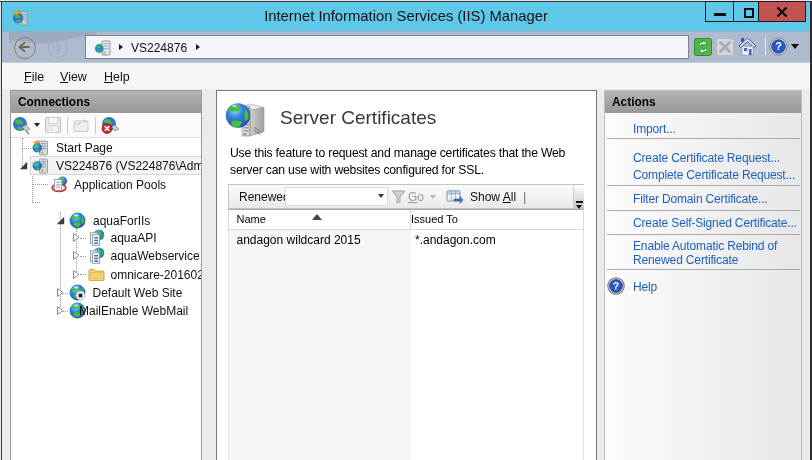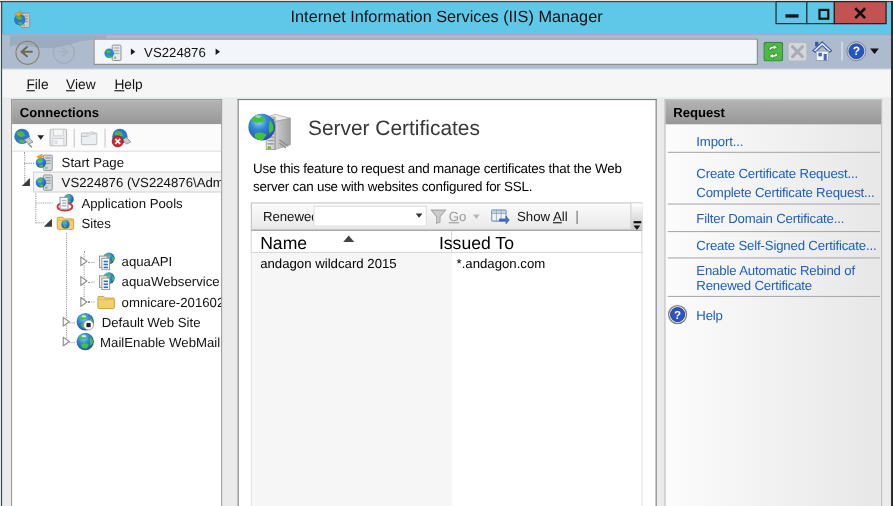--- a/index.html
+++ b/index.html
@@ -49,21 +49,21 @@
 .ticon { position:absolute; top:0px; width:17px; height:17px; }
 .tlabel { position:absolute; top:2px; font-size:12px; }
 .texp { position:absolute; top:4px; }
 .dotv { position:absolute; width:1px; border-left:1px dotted #999; }
 .doth { position:absolute; height:1px; border-top:1px dotted #999; }
 #selbox { position:absolute; left:19px; top:18px; width:179px; height:19px; background:#f4f4f4; border:1px solid #d5d5d5; }
 
 #feat-title { position:absolute; left:63px; top:16px; font-size:19px; color:#383838; }
 #feat-desc { position:absolute; left:13px; top:53.5px; font-size:12.2px; color:#000; line-height:17.5px; letter-spacing:-0.2px; }
 #filterbar { position:absolute; left:11px; top:93px; width:356px; height:25px; background:linear-gradient(to bottom,#fbfbfb,#e9e9e9); border:1px solid #c3c3c3; font-size:12px; color:#111; }
-#lheader { position:absolute; left:11px; top:118px; width:356px; height:21px; background:#fff; border:1px solid #d9d9d9; border-top:1px solid #a8a8a8; font-size:16px; }
+#lheader { position:absolute; left:11px; top:118px; width:356px; height:21px; background:#fff; border:1px solid #d9d9d9; border-top:1px solid #a8a8a8; font-size:11px; }
 #lbody { position:absolute; left:11px; top:139px; width:356px; height:232px; background:#fff; border-left:1px solid #e3e3e3; border-right:1px solid #e3e3e3; }
 #namecolshade { position:absolute; left:0; top:0; width:182px; height:100%; background:#f6f6f6; }
 
 .alink { position:absolute; left:28px; font-size:12px; letter-spacing:-0.15px; color:#1d5fbe; white-space:nowrap; }
 .asep { position:absolute; left:2px; width:193px; height:1px; background:#ababab; }
 </style>
 </head>
 <body>
 <div id="toplight"></div>
 <div id="leftlight"></div>
@@ -280,31 +280,28 @@
             <path d="M8.4 2.8 Q9.8 1 11.9 1.5 L12.6 3.2 Q10.6 4.4 9.2 3.9 Z" fill="#3ec434"></path>
             <path d="M9.4 6.6 Q11.4 5.8 13.5 7 L12.2 9.2 Q10.2 9.3 9.4 6.6 Z" fill="#3ec434"></path>
             <ellipse cx="8" cy="11.8" rx="6.8" ry="3.6" fill="none" stroke="#cc3434" stroke-width="1.8"></ellipse>
             <rect x="3.6" y="3.4" width="7.2" height="10.8" fill="#fdfdfd" stroke="#8f9499" stroke-width="0.9"></rect>
             <rect x="5.2" y="5.6" width="4.2" height="1.3" fill="#9fb6cc"></rect>
             <rect x="5.2" y="8" width="4.2" height="1.3" fill="#9fb6cc"></rect>
             <rect x="5.2" y="10.4" width="4.2" height="1.3" fill="#9fb6cc"></rect>
           </svg></div>
       <span class="tlabel" style="left:63px;">Application Pools</span>
     </div>
-    <div class="trow" style="top:55.8px;">
-      <svg class="texp" style="left:28px;" width="9" height="9" viewBox="0 0 9 9">
+    <div class="trow" style="top:74px;">
+      <svg class="texp" style="left:45px;" width="9" height="9" viewBox="0 0 9 9">
           <polygon points="0.8,8.2 8.2,8.2 8.2,0.8" fill="#3c3c3c"></polygon>
         </svg>
-      <div class="ticon" style="left:39.5px;"><svg width="17" height="17" viewBox="0 0 17 17">
-            <use href="#i-folder"></use>
-            <circle cx="8.5" cy="10" r="3.7" fill="url(#gg)"></circle>
-            <path d="M6 8.4 Q7.1 7.1 8.8 7.8 L9.4 9 Q7.7 9.9 6.5 9.1 Z" fill="#3ec434"></path>
-            <path d="M6.6 11.2 Q8.1 10.7 9.7 11.4 L8.9 12.7 Q7.2 12.8 6.6 11.2 Z" fill="#3ec434"></path>
-          </svg></div>
-      <span class="tlabel" style="left:63px;">Sites</span>
+      <div class="ticon" style="left:58px;"><svg width="17" height="17" viewBox="0 0 17 17">
+            <use href="#i-globe"></use>
+          </svg></div>
+      <span class="tlabel" style="left:82px;">aquaForIIs</span>
     </div>
     <div class="trow" style="top:91px;">
       <svg class="texp" style="left:61px;" width="9" height="9" viewBox="0 0 9 9">
           <polygon points="1.5,0.5 7,4.5 1.5,8.5" fill="#fdfdfd" stroke="#8a8a8a"></polygon>
         </svg>
       <div class="ticon" style="left:76.5px;"><svg width="17" height="17" viewBox="0 0 17 17">
             <use href="#i-doc"></use>
           </svg></div>
       <span class="tlabel" style="left:99.5px;">aquaAPI</span>
     </div>
@@ -337,21 +334,21 @@
           </svg></div>
       <span class="tlabel" style="left:81.5px;">Default Web Site</span>
     </div>
     <div class="trow" style="top:164.2px;">
       <svg class="texp" style="left:45px;" width="9" height="9" viewBox="0 0 9 9">
           <polygon points="1.5,0.5 7,4.5 1.5,8.5" fill="#fdfdfd" stroke="#8a8a8a"></polygon>
         </svg>
       <div class="ticon" style="left:58px;"><svg width="17" height="17" viewBox="0 0 17 17">
             <use href="#i-globe"></use>
           </svg></div>
-      <span class="tlabel" style="left:80px;">MailEnable WebMail</span>
+      <span class="tlabel" style="left:68px;">MailEnable WebMail</span>
     </div>
   </div>
 </div>
 
 <div id="centerpanel">
   <div id="feat-icon" class="abs" style="left:8px;top:8px;width:42px;height:40px;">
     <svg width="42" height="40" viewBox="0 0 42 40">
       <defs>
         <radialGradient id="gg2" cx="38%" cy="28%" r="80%">
           <stop offset="0%" stop-color="#9bd7f7"></stop>
@@ -411,31 +408,31 @@
     <span class="abs" style="left:294px;top:4px;color:#777;font-size:13px;">|</span>
     <div class="abs" style="left:344px;top:0;width:11px;height:23px;background:linear-gradient(to bottom,#ffffff,#c6c6c6);border-left:1px solid #d0d0d0;">
       <div class="abs" style="left:2px;top:16px;width:7px;height:2px;background:#111;"></div>
       <div class="abs" style="left:2px;top:20px;width:0;height:0;border-top:4px solid #111;border-left:3.5px solid transparent;border-right:3.5px solid transparent;"></div>
     </div>
   </div>
   <div id="lheader">
     <span class="abs" style="left:7.5px;top:3px;">Name</span>
     <div class="abs" style="left:83px;top:4px;width:0;height:0;border-bottom:6px solid #444;border-left:5px solid transparent;border-right:5px solid transparent;"></div>
     <div class="abs" style="left:181px;top:0;width:1px;height:20px;background:#d8d8d8;"></div>
-    <span class="abs" style="left:170px;top:3px;">Issued To</span>
+    <span class="abs" style="left:182px;top:3px;">Issued To</span>
   </div>
   <div id="lbody">
     <div id="namecolshade"></div>
     <span class="abs" style="left:7.5px;top:2.5px;font-size:12px;">andagon wildcard 2015</span>
     <span class="abs" style="left:186px;top:2.5px;font-size:12px;">*.andagon.com</span>
   </div>
 </div>
 
 <div id="actionspanel">
-  <div class="panelhdr">Request</div>
+  <div class="panelhdr">Actions</div>
   <span class="alink" style="top:31px;text-align:center;">Import...</span>
   <div class="asep" style="top:47px;"></div>
   <span class="alink" style="top:59.5px;">Create Certificate Request...</span>
   <span class="alink" style="top:76.5px;">Complete Certificate Request...</span>
   <div class="asep" style="top:94px;"></div>
   <span class="alink" style="top:101px;">Filter Domain Certificate...</span>
   <div class="asep" style="top:119px;"></div>
   <span class="alink" style="top:124.5px;">Create Self-Signed Certificate...</span>
   <div class="asep" style="top:143px;"></div>
   <span class="alink" style="top:149px;line-height:13.5px;">Enable Automatic Rebind of<br>Renewed Certificate</span>

